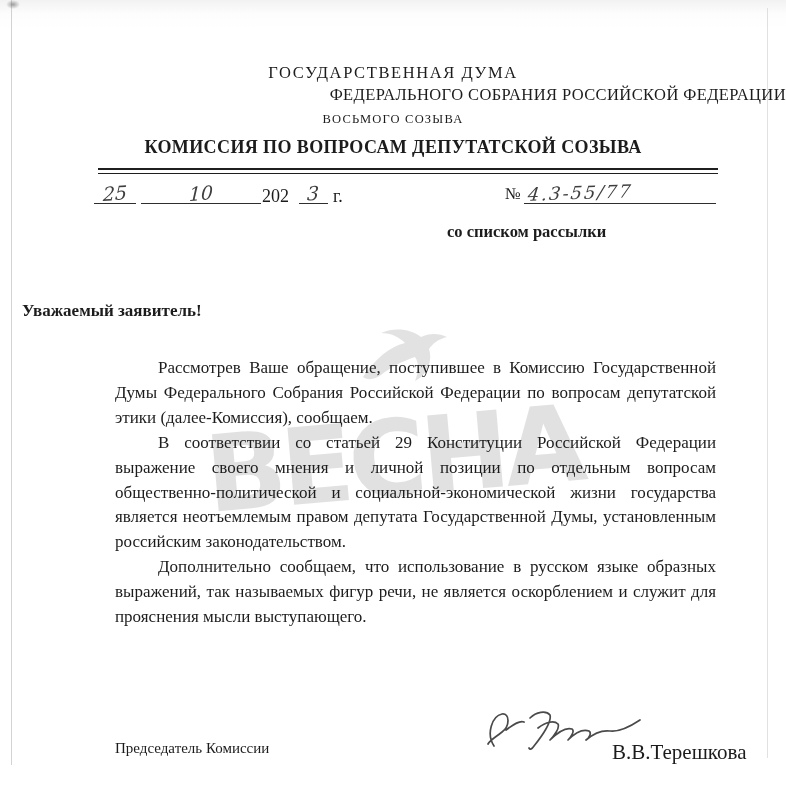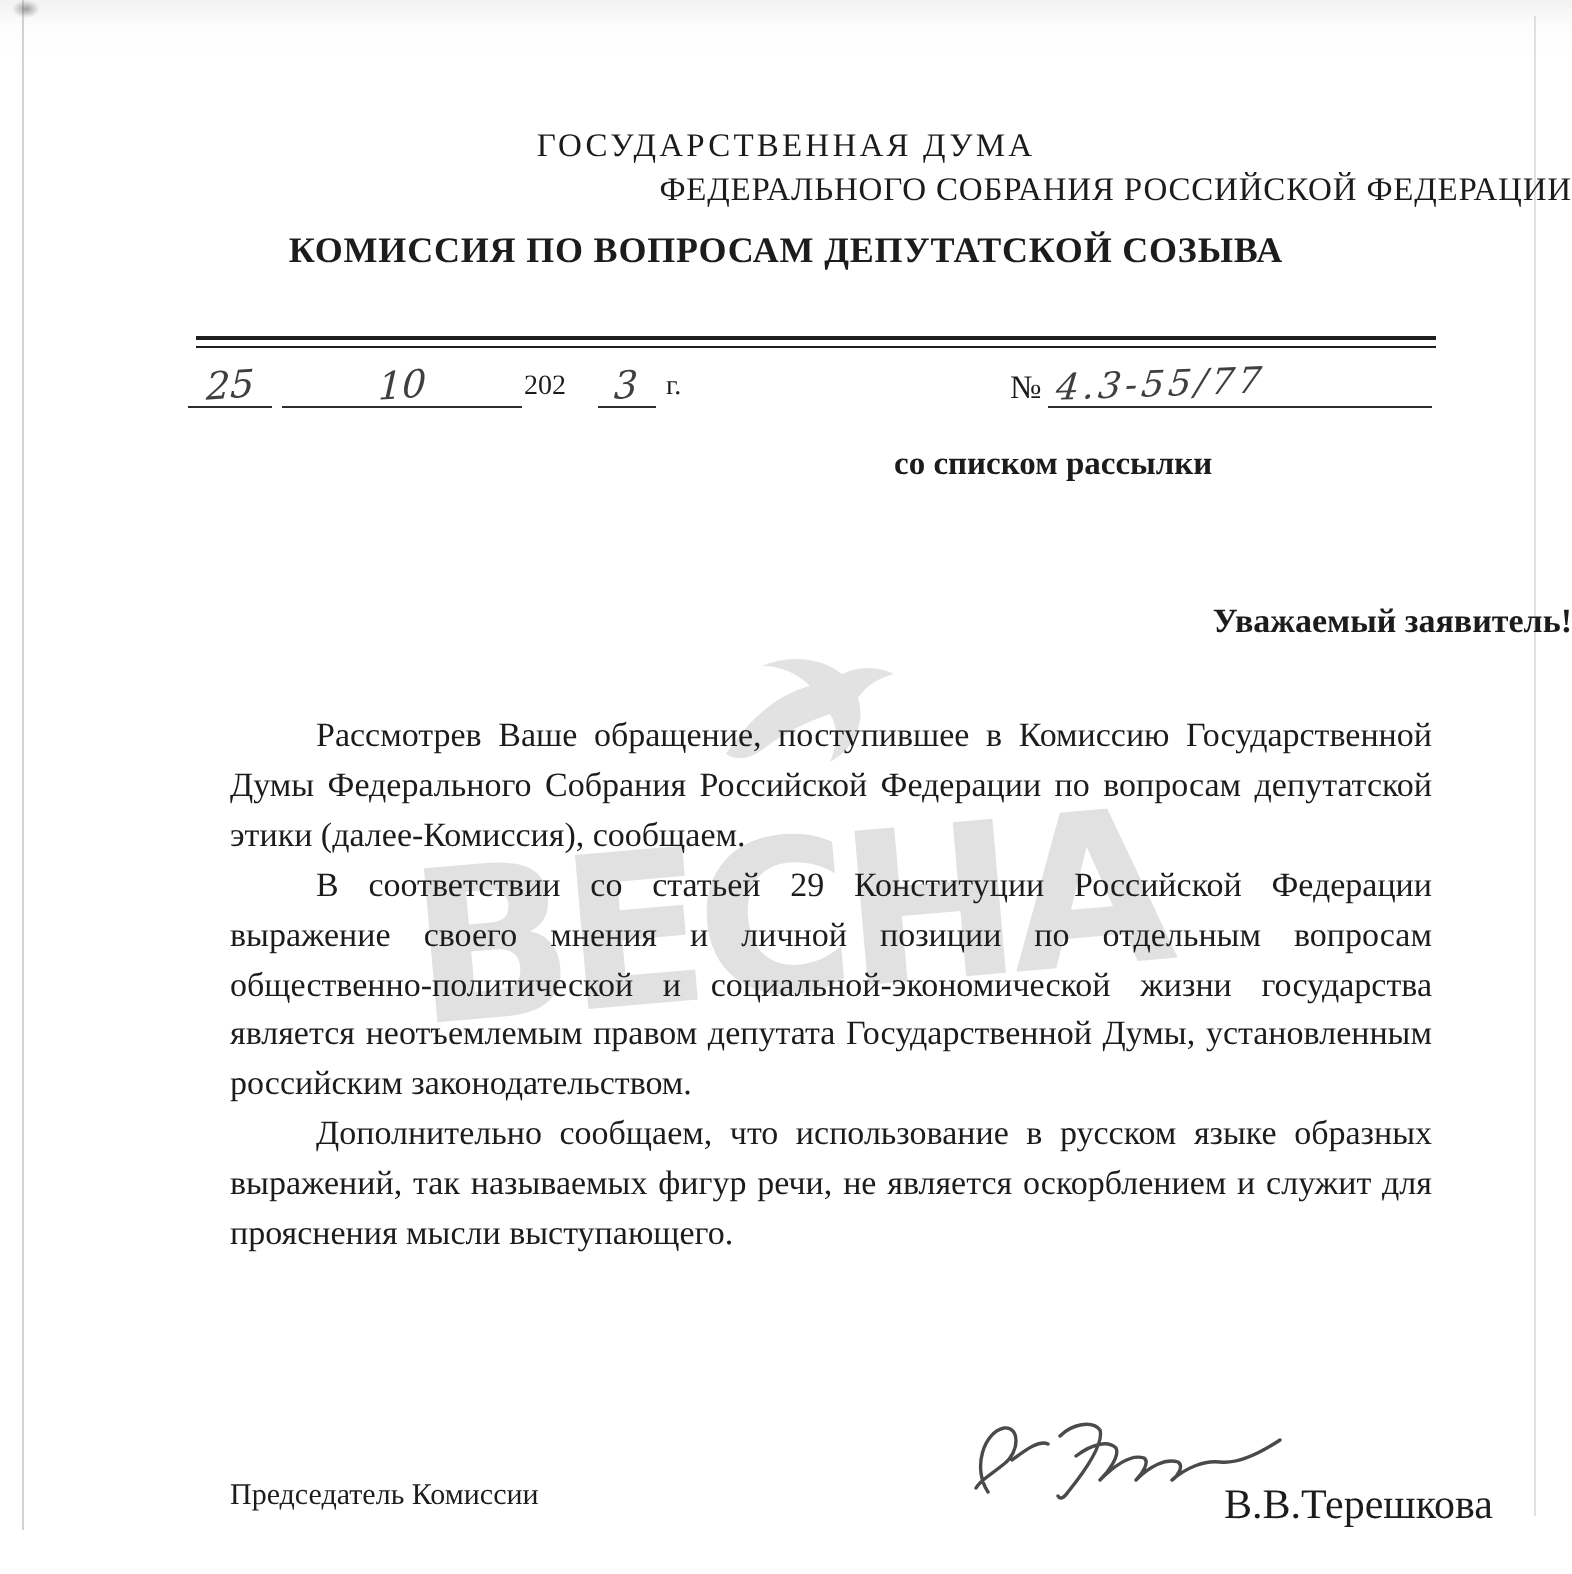--- a/index.html
+++ b/index.html
@@ -55,37 +55,37 @@
   
   .double-rule {
     position: absolute; left: 98px; top: 168px; width: 620px; height: 3px;
     border-top: 2.5px solid #1f1f1f; border-bottom: 1.5px solid #1f1f1f;
   }
   .ref-seg { position: absolute; height: 21px; border-bottom: 1.6px solid #2e2e2e; text-align: center; }
   .seg-day    { left: 94px;  top: 182px; width: 42px; }
   .seg-month  { left: 141px; top: 182px; width: 120px; }
   .seg-year   { left: 299px; top: 182px; width: 29px; }
   .seg-number { left: 524px; top: 182px; width: 188px; text-align: left; padding-left: 4px; }
-  .ref-print { position: absolute; font-size: 14px; }
+  .ref-print { position: absolute; font-size: 18px; }
   .print-year   { left: 262px; top: 186px; }
   .print-gdot   { left: 333px; top: 186px; }
   .print-numsign{ left: 505px; top: 184px; font-size: 16.5px; }
   .hand {
     display: inline-block;
     font-family: "DejaVu Serif", serif;
     font-style: italic;
     color: #3f3f3f;
     font-size: 19px;
     transform: rotate(-4deg) skewX(-6deg);
   }
   .seg-number .hand { font-size: 18px; letter-spacing: 2px; transform: rotate(-2deg) skewX(-8deg); }
 
   
   .recipient { position: absolute; left: 447px; top: 219px; font-weight: bold; font-size: 16.5px; line-height: 25px; }
-  .salutation { position: absolute; left: 0; top: 301px; width: 100%; text-align: right; padding-left: 22px; box-sizing: border-box; font-weight: bold; font-size: 17px; }
+  .salutation { position: absolute; left: 0; top: 301px; width: 100%; text-align: left; padding-left: 22px; box-sizing: border-box; font-weight: bold; font-size: 17px; }
 
   
   .body-text { position: absolute; left: 115px; top: 356px; width: 601px; font-size: 17px; line-height: 24.9px; }
   .body-text p { margin: 0; text-indent: 43px; text-align: justify; text-align-last: left; }
 
   
   .sig-title { position: absolute; left: 115px; top: 740px; font-size: 15px; }
   .sig-name  { position: absolute; left: 612px; top: 740px; font-size: 21px; }
   .sig-scribble { position: absolute; left: 478px; top: 700px; width: 175px; height: 58px; }
 </style>
@@ -103,20 +103,21 @@
       <path d="M8 52 C20 34 34 22 50 18 C44 12 36 8 26 8 C40 2 56 4 66 12 C74 8 84 8 92 12 C84 14 78 18 74 24 C78 36 72 50 60 56 C64 46 64 38 60 32 C48 36 36 42 26 50 C20 54 14 56 8 52 Z" fill="rgba(70,70,70,0.16)"></path>
     </svg>
     <div class="wm-text">ВЕСНА</div>
   </div>
 
   <div class="content">
 
     <header class="letterhead">
       <div class="lh1">ГОСУДАРСТВЕННАЯ  ДУМА</div>
       <div class="lh2">ФЕДЕРАЛЬНОГО СОБРАНИЯ РОССИЙСКОЙ ФЕДЕРАЦИИ</div>
+      <div class="lh3">ВОСЬМОГО  СОЗЫВА</div>
       <div class="lh4">КОМИССИЯ ПО ВОПРОСАМ ДЕПУТАТСКОЙ СОЗЫВА</div>
     </header>
 
     <div class="double-rule"></div>
 
     <div class="ref-seg seg-day">
       <span class="hand">25</span>
     </div>
     <div class="ref-seg seg-month">
       <span class="hand">10</span>

